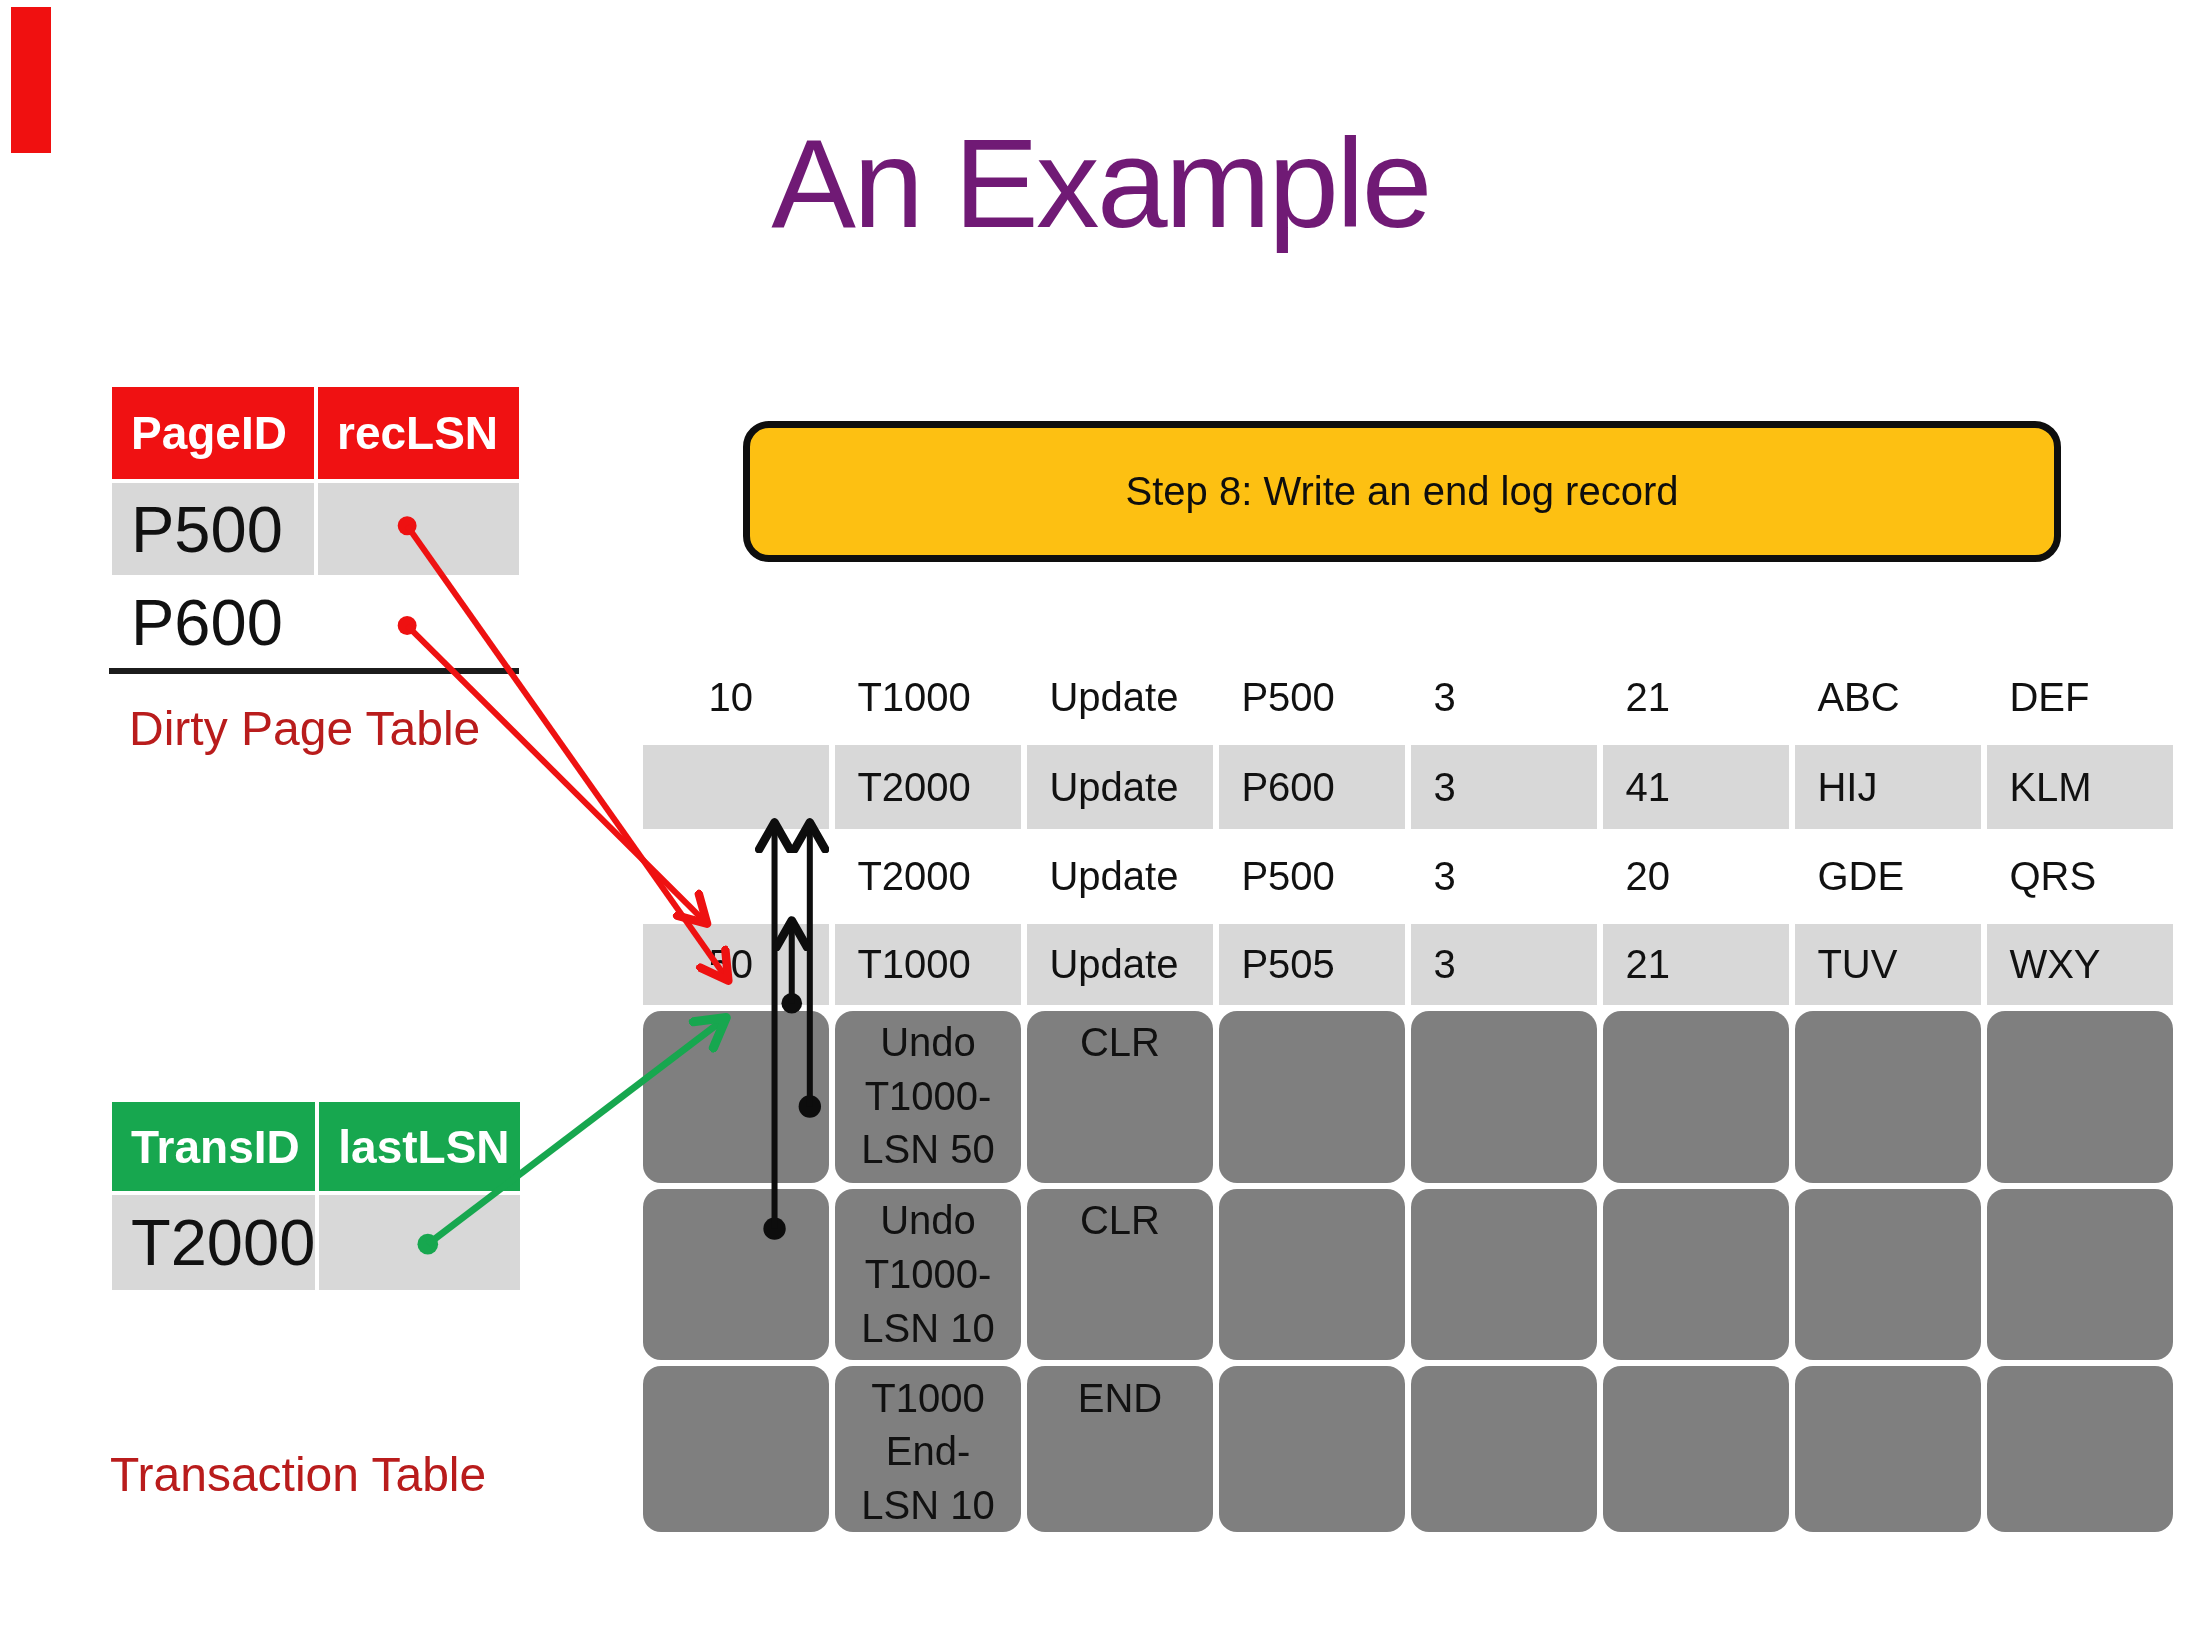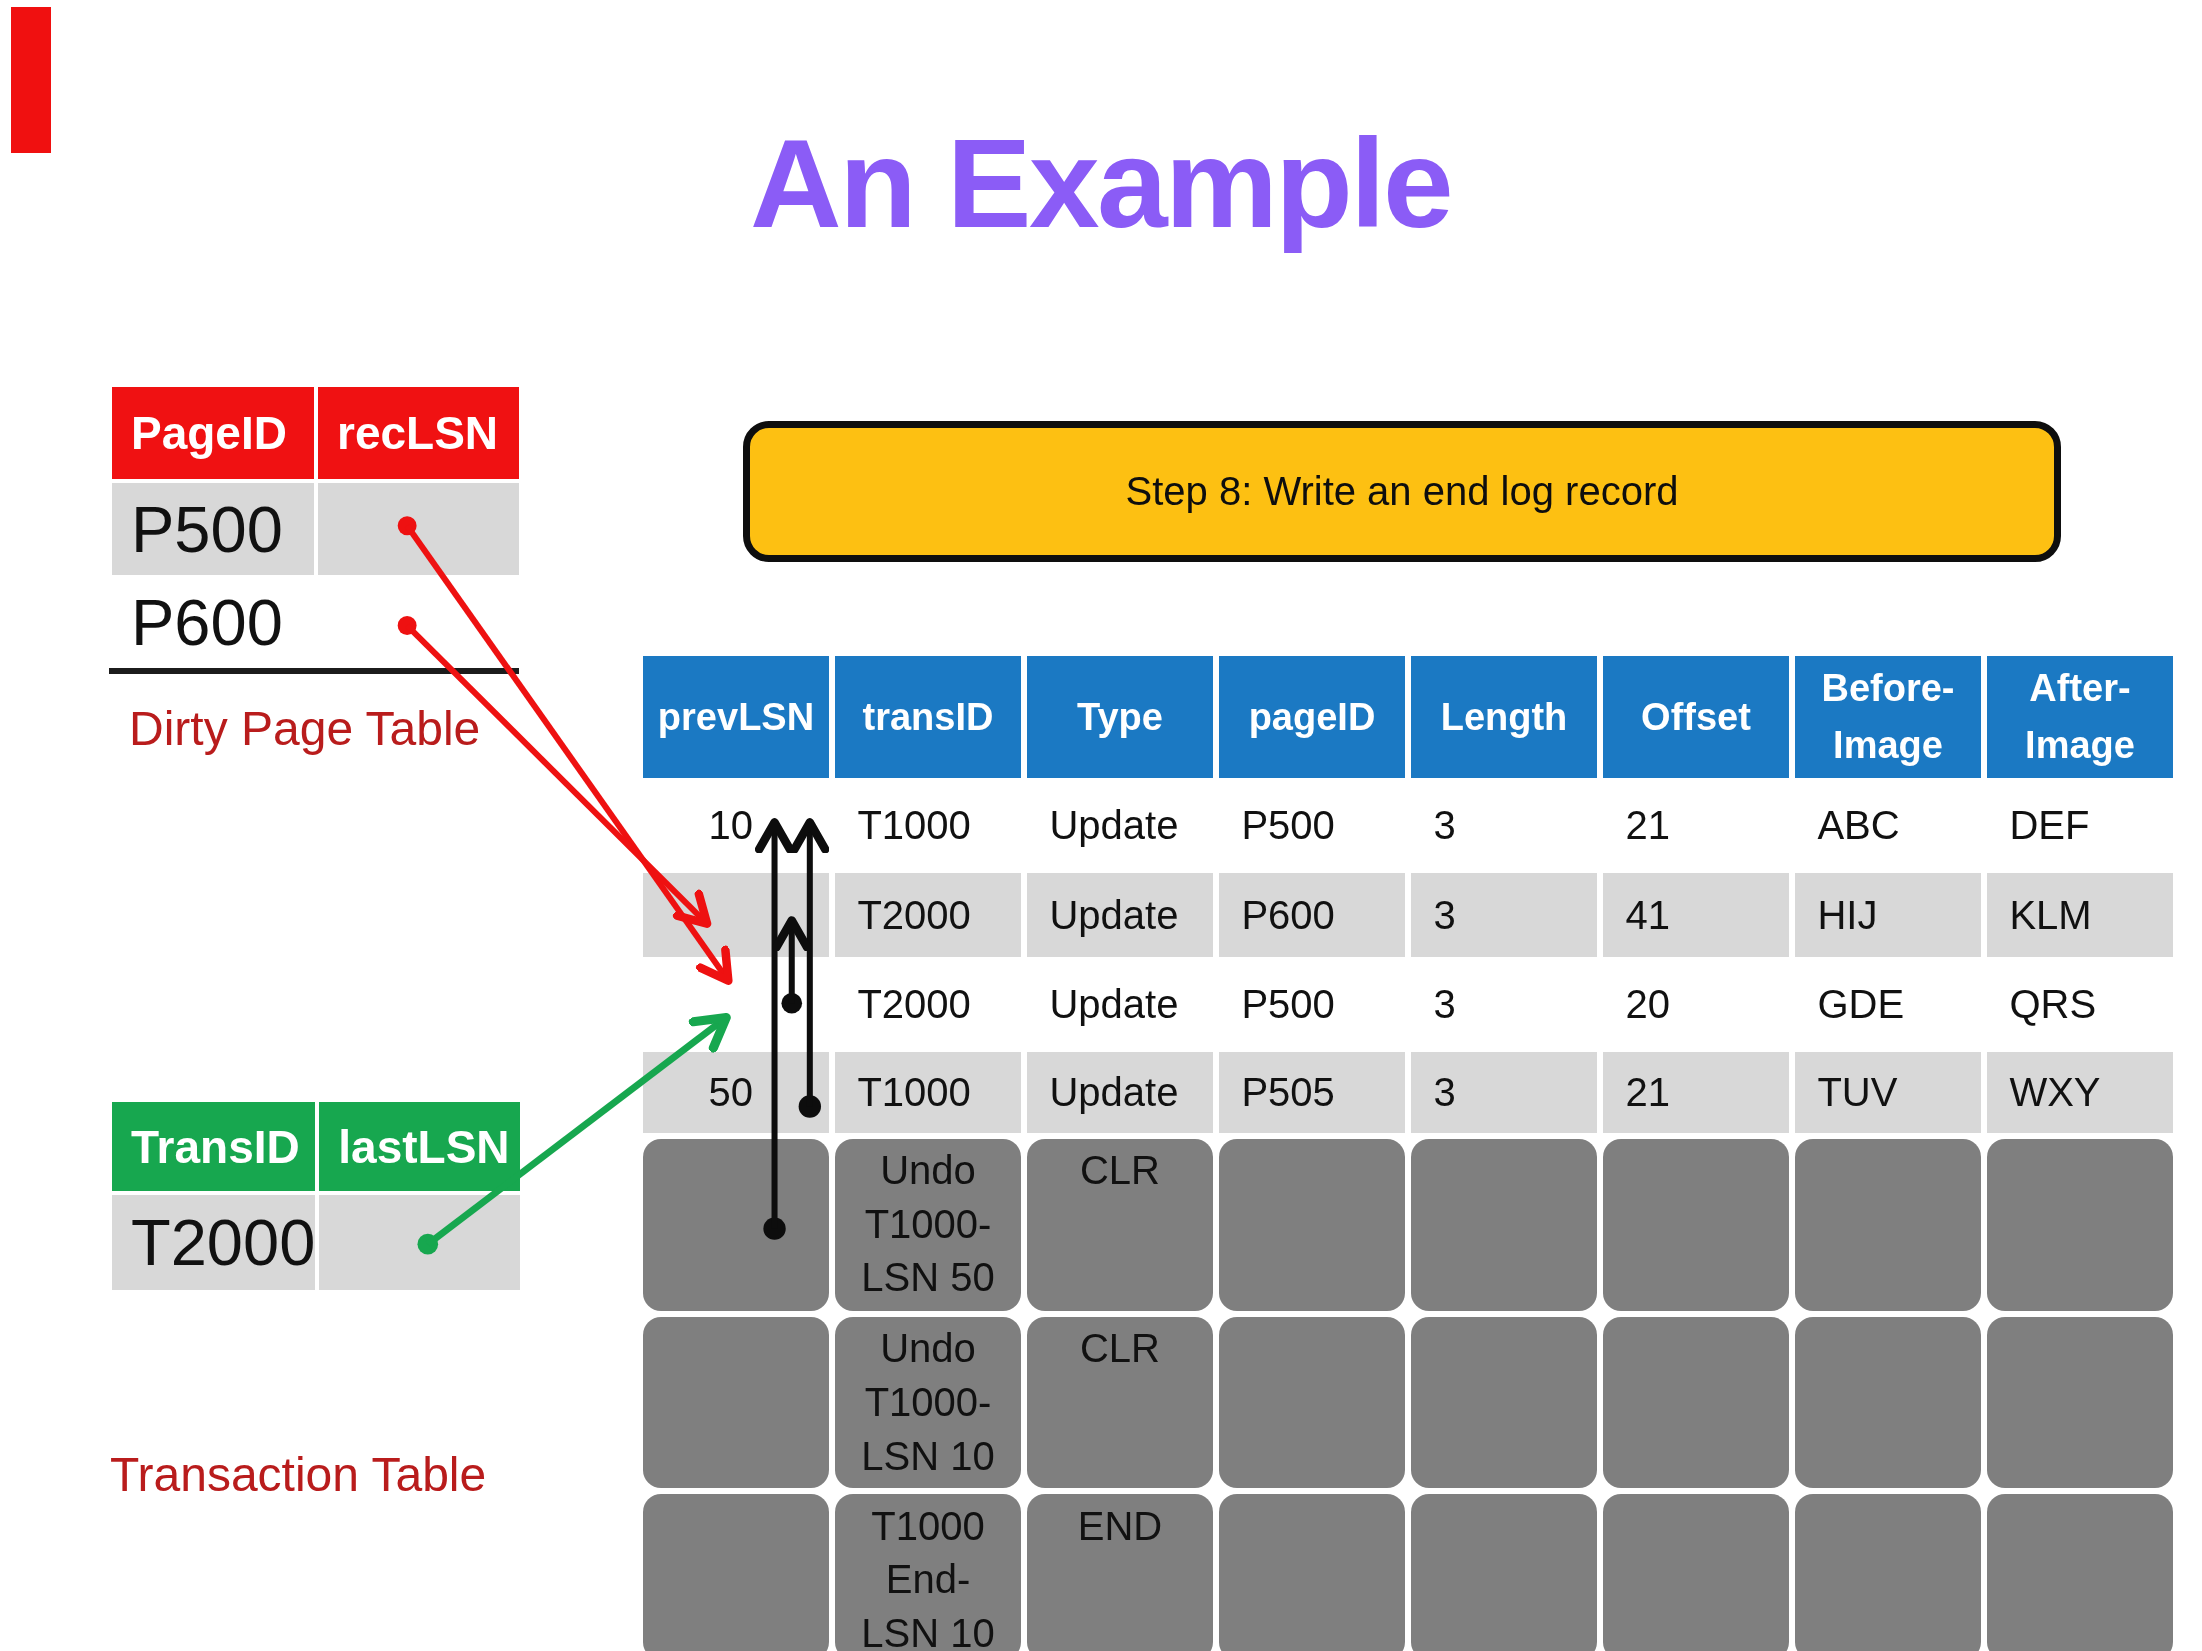--- a/index.html
+++ b/index.html
@@ -5,21 +5,21 @@
   html,body{margin:0;padding:0;}
   body{
     width:2203px;height:1652px;position:relative;background:#ffffff;
     font-family:"Liberation Sans", sans-serif;color:#111;overflow:hidden;
   }
   
   .redbar{position:absolute;left:11.2px;top:6.9px;width:40px;height:146px;background:#f01010;}
   
   .title{
     position:absolute;left:0;top:110px;width:2201px;text-align:center;
-    font-size:127px;font-weight:700;letter-spacing:-2.6px;color:#8b5cf6;
+    font-size:127px;font-weight:400;letter-spacing:-2.6px;color:#701a75;
   }
   
   .callout{
     position:absolute;left:743px;top:421px;width:1318px;height:141px;
     background:#fdc012;border:7.7px solid #0e0e0e;border-radius:26px;
     box-sizing:border-box;display:flex;align-items:center;justify-content:center;
     font-size:40px;color:#0e0e0e;
   }
   
   .sidetbl{position:absolute;border-collapse:separate;border-spacing:4.3px;table-layout:fixed;}
@@ -127,32 +127,20 @@
     <col>
       <col>
       <col>
       <col>
       <col>
       <col>
       <col>
       <col>
   </colgroup>
   <tbody>
-      <tr>
-    <th>prevLSN</th>
-    <th>transID</th>
-    <th>Type</th>
-    <th>pageID</th>
-    <th>Length</th>
-    <th>Offset</th>
-    <th>Before-
-Image</th>
-    <th>After-
-Image</th>
-  </tr>
   <tr class="r1">
     <td class="prev">10</td>
     <td>T1000</td>
     <td>Update</td>
     <td>P500</td>
     <td>3</td>
     <td>21</td>
     <td>ABC</td>
     <td>DEF</td>
   </tr>

